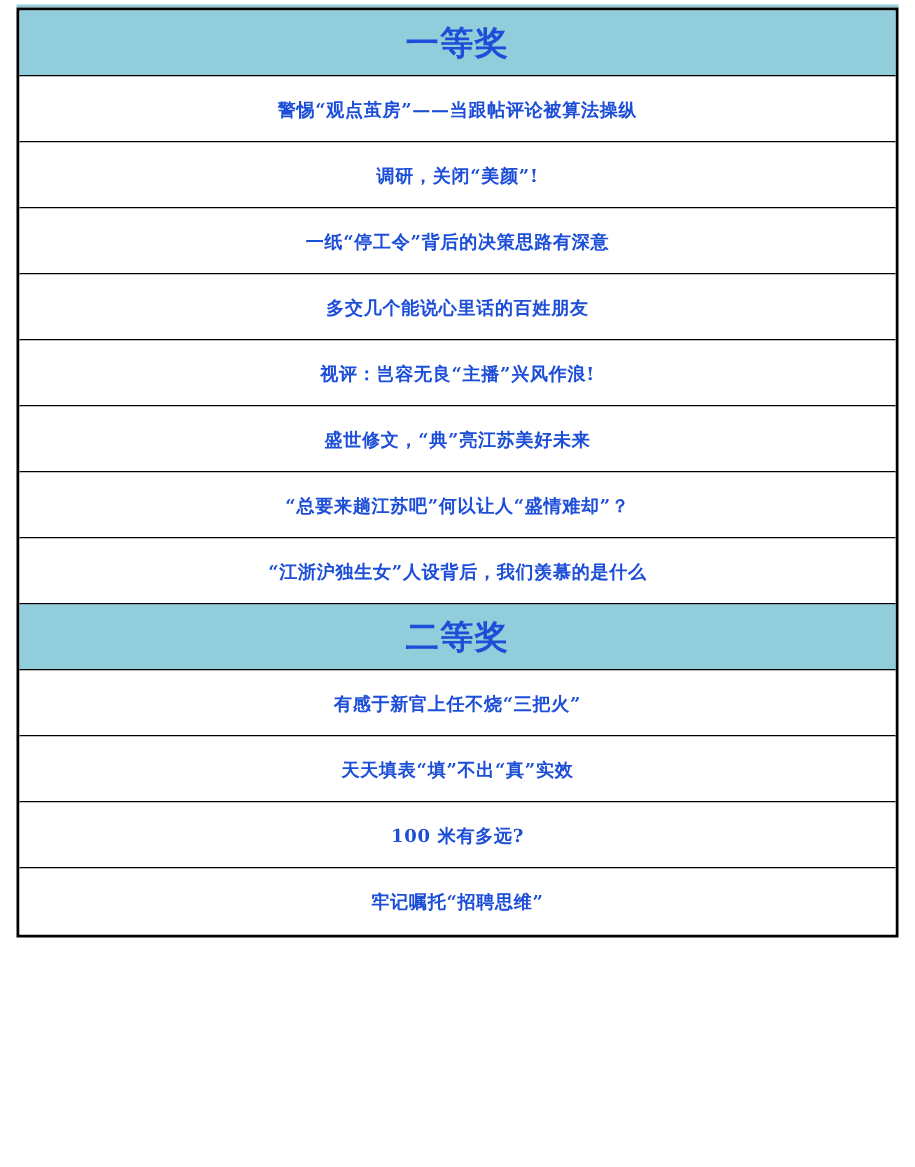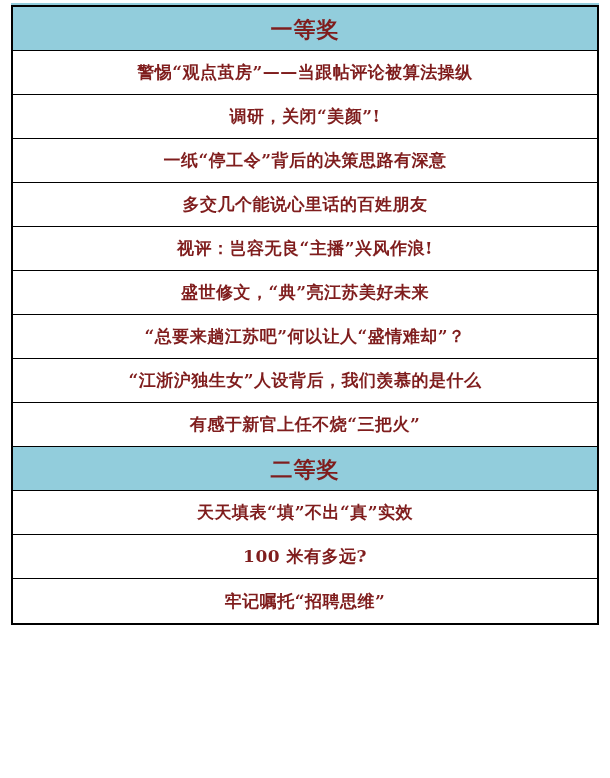--- a/index.html
+++ b/index.html
@@ -7,21 +7,21 @@
     padding: 0;
     background: #ffffff;
     width: 610px;
     height: 778px;
     overflow: hidden;
   }
   .page {
     width: 610px;
     height: 778px;
     font-family: "DejaVu Serif", "Liberation Serif", serif;
-    color: #7f1d1d;
+    color: #1d4ed8;
     position: relative;
   }
   .table-wrap {
     position: absolute;
     left: 11px;
     top: 3px;
     width: 588px;
   }
   
   .top-sliver {
@@ -36,21 +36,21 @@
     background: #ffffff;
   }
   .row {
     height: 44px;
     box-sizing: border-box;
     border-bottom: 1px solid #000000;
     display: flex;
     align-items: center;
     justify-content: center;
     text-align: center;
-    font-size: 17px;
+    font-size: 12px;
     font-weight: 700;
     letter-spacing: 0.5px;
     line-height: 1;
     background: #ffffff;
     white-space: nowrap;
   }
   .row:last-child {
     border-bottom: none;
   }
   .row.header {
@@ -72,22 +72,22 @@
 
       <div class="row">警惕“观点茧房”——当跟帖评论被算法操纵</div>
       <div class="row">调研，关闭“美颜”!</div>
       <div class="row">一纸“停工令”背后的决策思路有深意</div>
       <div class="row">多交几个能说心里话的百姓朋友</div>
       <div class="row">视评：岂容无良“主播”兴风作浪!</div>
       <div class="row">盛世修文，“典”亮江苏美好未来</div>
       <div class="row">“总要来趟江苏吧”何以让人“盛情难却”？</div>
       <div class="row">“江浙沪独生女”人设背后，我们羡慕的是什么</div>
 
+      <div class="row header" style="background: rgb(146, 205, 220);">二等奖</div>
+
       <div class="row">有感于新官上任不烧“三把火”</div>
-
-      <div class="row header" style="background: rgb(146, 205, 220);">二等奖</div>
       <div class="row">天天填表“填”不出“真”实效</div>
       <div class="row">100 米有多远?</div>
       <div class="row">牢记嘱托“招聘思维”</div>
 
     </div>
   </div>
 </div>
 
 </body></html>

